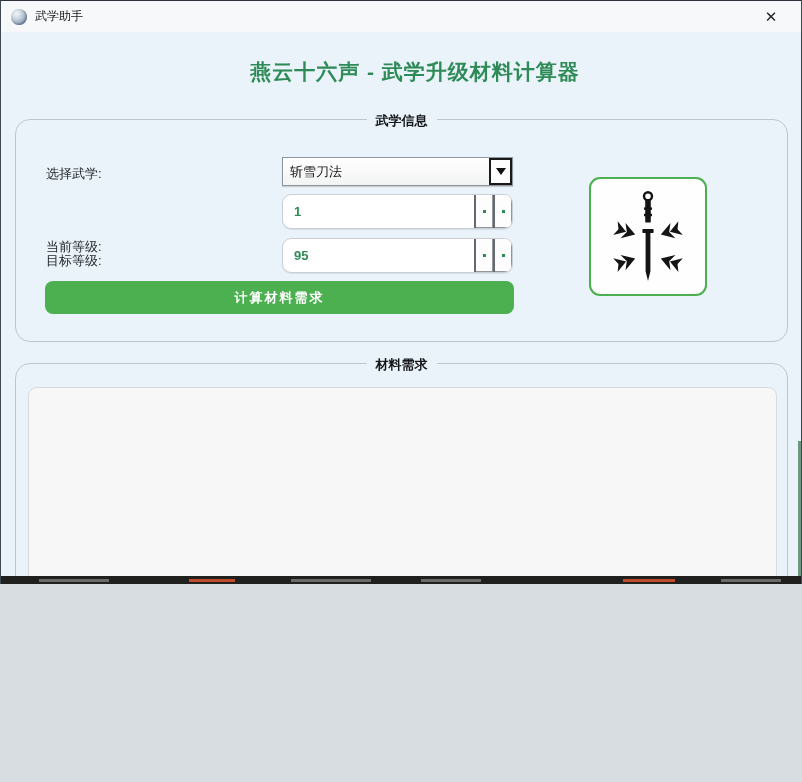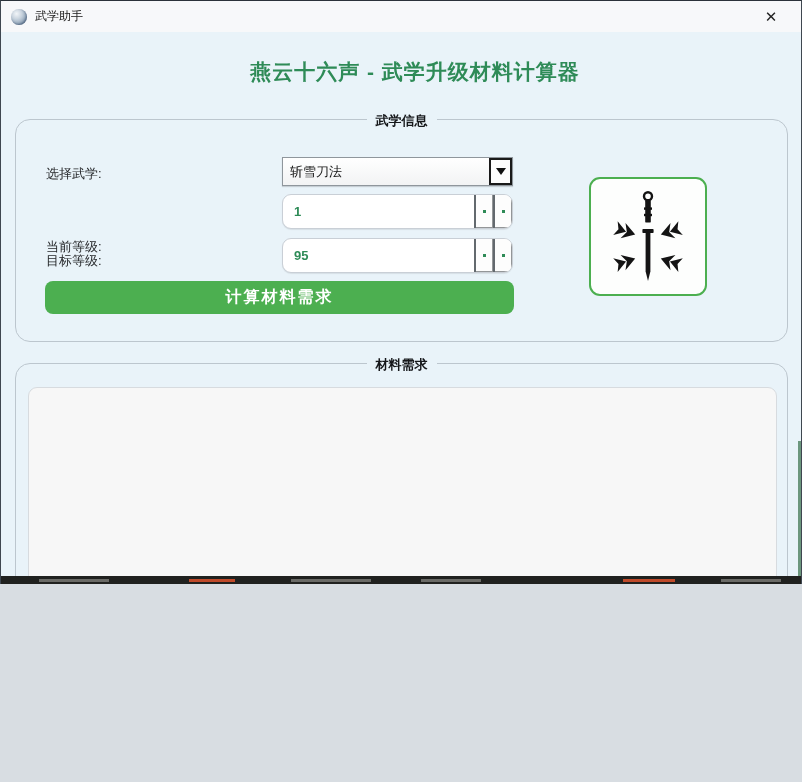--- a/index.html
+++ b/index.html
@@ -74,21 +74,21 @@
     width:17px;height:35px;border-left:2px solid #63696e;
     display:flex;align-items:center;justify-content:center;background:#fdfdfd;
     box-shadow:inset -1px -2px 0 rgba(60,65,70,.55);
   }
   .spin-seg .dot{width:3px;height:3px;background:#2e8b57;}
   #spin-current{top:74px;}
   #spin-target{top:118px;}
   .calc-button{
     position:absolute;left:29px;top:161px;width:469px;height:33px;
     background:#4caf50;border:none;border-radius:8px;
-    color:#ffffff;font-size:16px;font-weight:bold;letter-spacing:2px;
+    color:#ffffff;font-size:13px;font-weight:bold;letter-spacing:2px;
     display:flex;align-items:center;justify-content:center;cursor:default;
   }
   .skill-image-box{
     position:absolute;left:573px;top:57px;width:118px;height:119px;
     background:#fdfefd;border:2px solid #4caf50;border-radius:11px;box-sizing:border-box;
     display:flex;align-items:center;justify-content:center;
   }
   
   .materials-panel{
     position:absolute;left:12px;top:23px;width:749px;height:363px;

